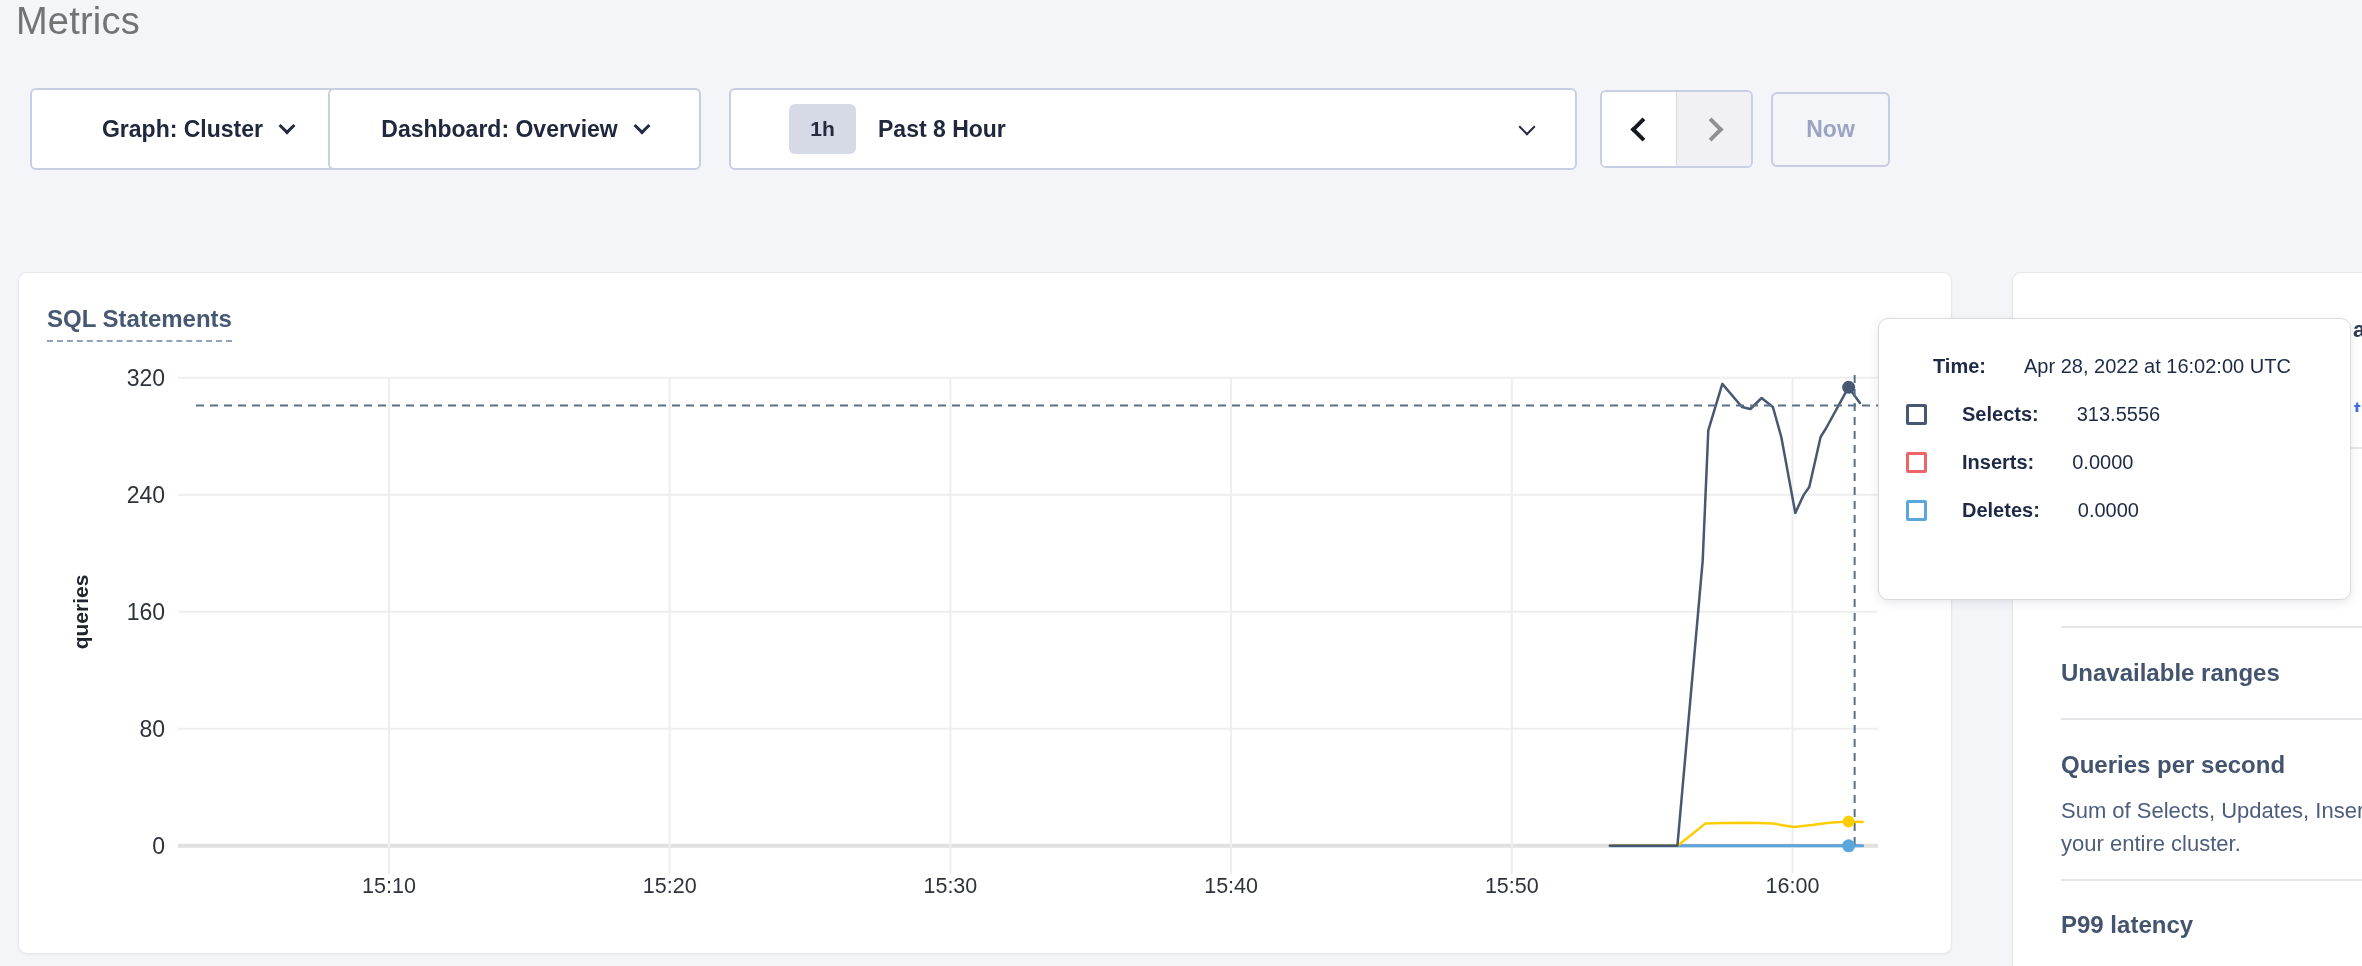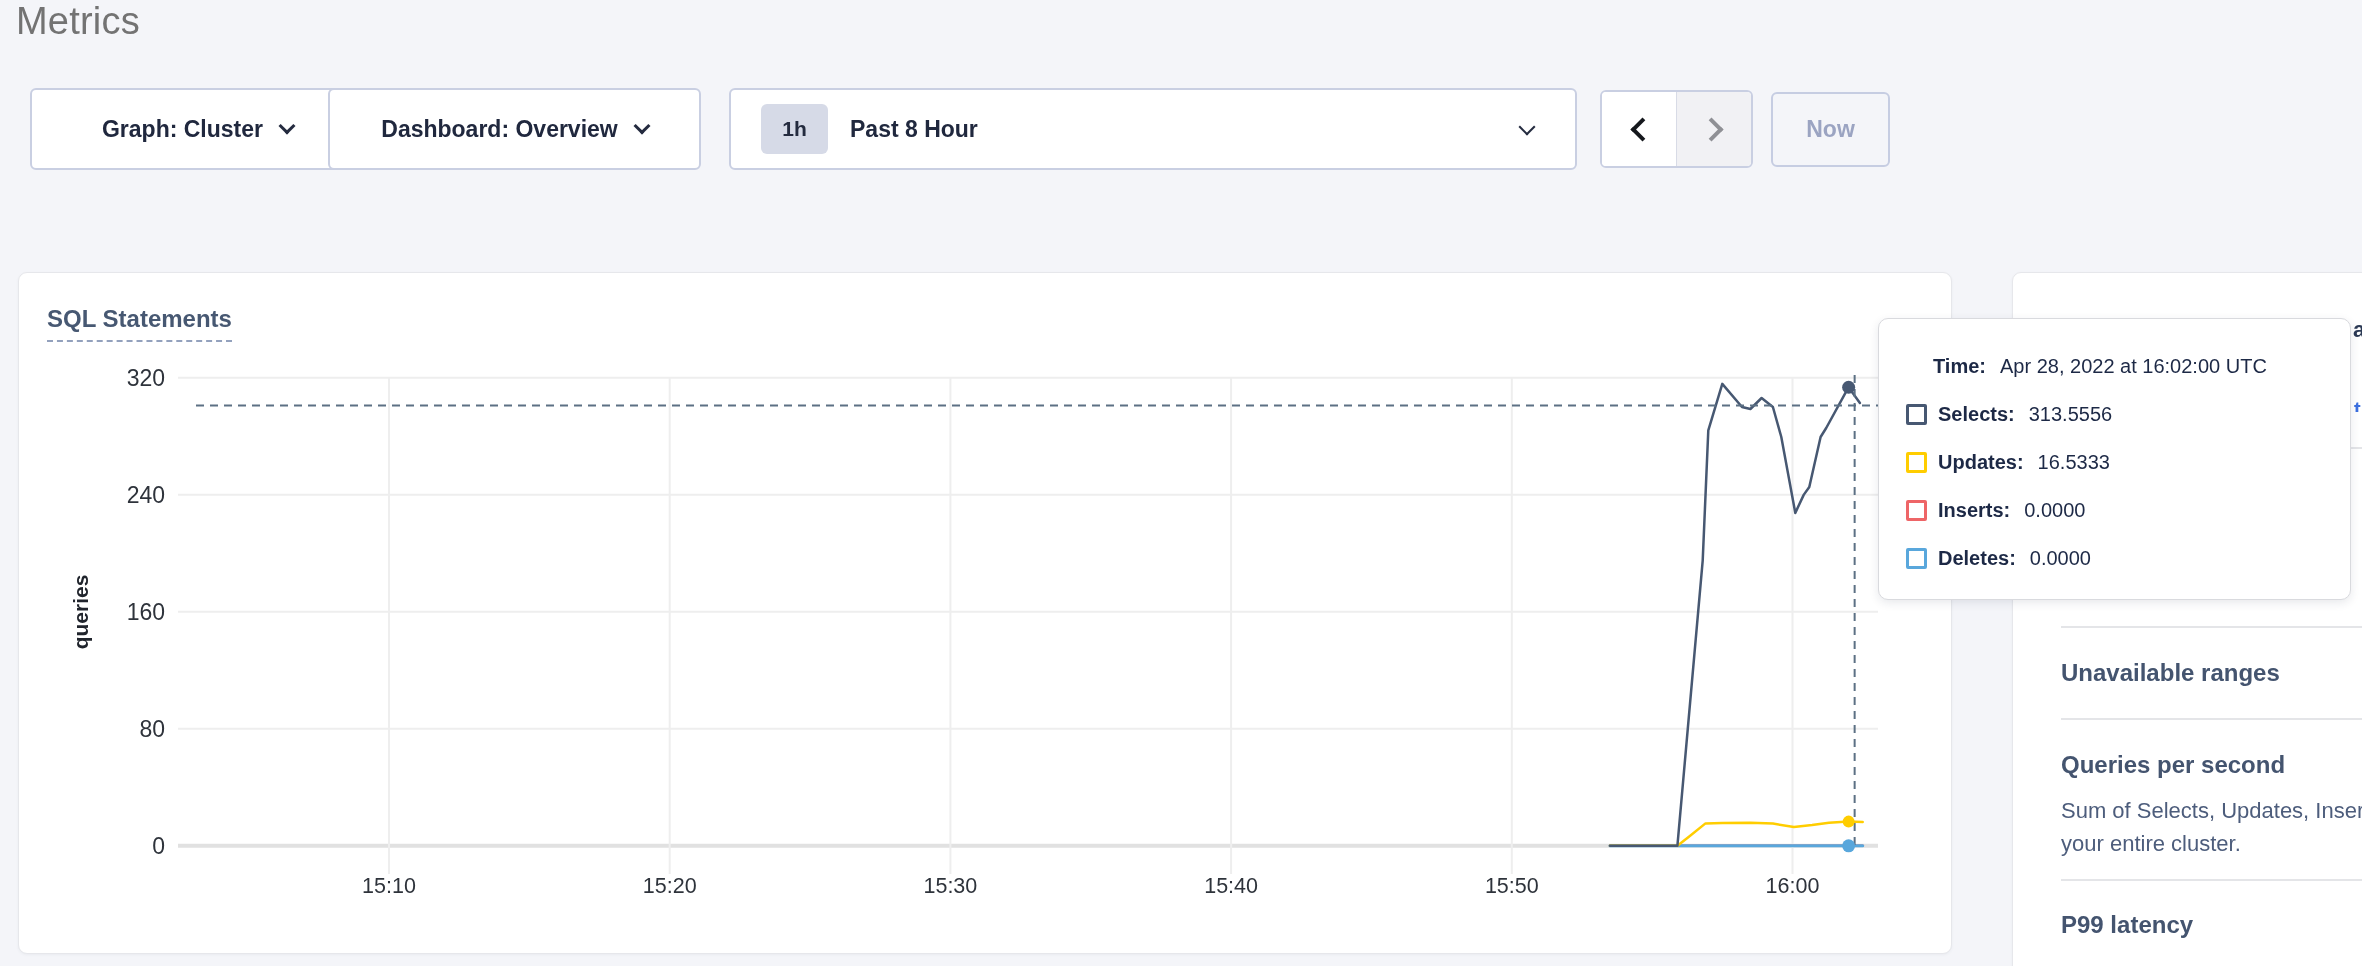--- a/index.html
+++ b/index.html
@@ -18,21 +18,21 @@
     position:absolute;top:88px;height:82px;box-sizing:border-box;
     background:#fff;border:2px solid #c9cfe2;border-radius:6px;
     display:flex;align-items:center;justify-content:center;
     font-size:23px;font-weight:700;color:#20283e;cursor:pointer;
   }
   .chev{
     width:12px;height:12px;box-sizing:border-box;display:inline-block;
     border-right:3px solid #242b3f;border-bottom:3px solid #242b3f;
     transform:rotate(45deg);margin-left:18px;margin-top:-6px;
   }
-  .timebox{justify-content:flex-start;font-weight:600;}
+  .timebox{justify-content:flex-start;font-weight:600;padding-left:28px;}
   .time-badge{
     display:inline-flex;align-items:center;justify-content:center;
     width:67px;height:50px;margin-left:30px;margin-right:22px;
     background:#d6dae7;border-radius:6px;font-size:21px;font-weight:700;color:#242b3f;
   }
   .timebox .chev{position:absolute;right:42px;margin:0;margin-top:-4px;border-width:0 2.5px 2.5px 0;border-style:solid;border-color:#242b3f;}
   .navgroup{
     position:absolute;left:1600px;top:90px;width:153px;height:78px;box-sizing:border-box;
     border:2px solid #c9cfe2;border-radius:6px;background:#fff;
     display:flex;overflow:hidden;
@@ -61,21 +61,21 @@
   }
   
   .chart-svg{position:absolute;left:0;top:0;z-index:1;}
   
   .tooltip{
     position:absolute;left:1878px;top:318px;width:473px;height:282px;box-sizing:border-box;
     background:#fff;border:1.5px solid #d9dade;border-radius:10px;z-index:5;
     box-shadow:0 3px 10px rgba(30,40,70,.10);
     padding:23px 0 0 27px;font-size:20px;color:#1d2946;
   }
-  .tt-row{height:48px;display:flex;align-items:center;}
+  .tt-row{height:48px;display:flex;align-items:center;gap:24px;}
   .tt-row.tt-time{padding-left:27px;}
   .tt-label{font-weight:700;margin-right:14px;white-space:nowrap;}
   .tt-value{white-space:nowrap;}
   .swatch{
     width:15px;height:15px;box-sizing:content-box;background:#fff;
     border:3.5px solid #475872;border-radius:2px;margin-right:11px;flex:none;
   }
   
   .sidebar{left:2012px;top:272px;width:400px;height:720px;border-radius:9px;}
   .sb-h{position:absolute;left:48px;margin:0;font-size:24px;font-weight:700;color:#44546f;white-space:nowrap;}
@@ -178,25 +178,20 @@
   <div class="tt-row tt-time">
     <span class="tt-label">Time:</span>
     <span class="tt-value">Apr 28, 2022 at 16:02:00 UTC</span>
   </div>
   <div class="tt-row">
     <span class="swatch" style="border-color: rgb(71, 88, 114);"></span>
     <span class="tt-label">Selects:</span>
     <span class="tt-value">313.5556</span>
   </div>
   <div class="tt-row">
-    <span class="swatch" style="border-color: rgb(255, 205, 0);"></span>
-    <span class="tt-label">Updates:</span>
-    <span class="tt-value">16.5333</span>
-  </div>
-  <div class="tt-row">
     <span class="swatch" style="border-color: rgb(238, 101, 103);"></span>
     <span class="tt-label">Inserts:</span>
     <span class="tt-value">0.0000</span>
   </div>
   <div class="tt-row">
     <span class="swatch" style="border-color: rgb(89, 167, 220);"></span>
     <span class="tt-label">Deletes:</span>
     <span class="tt-value">0.0000</span>
   </div>
 </div>

